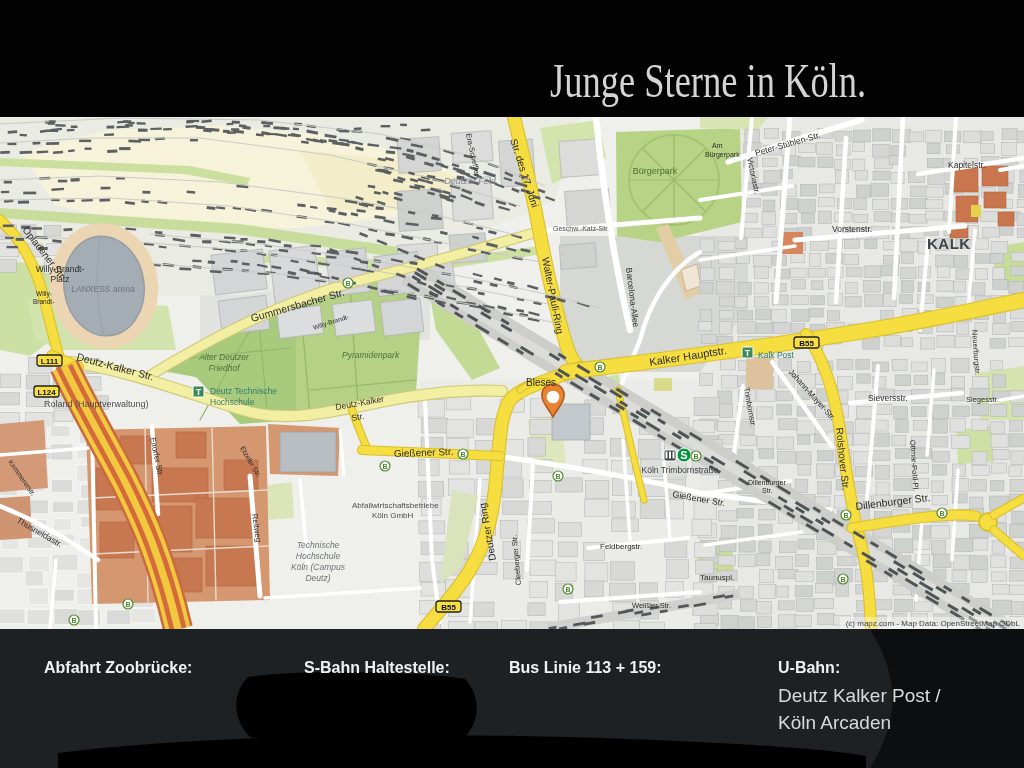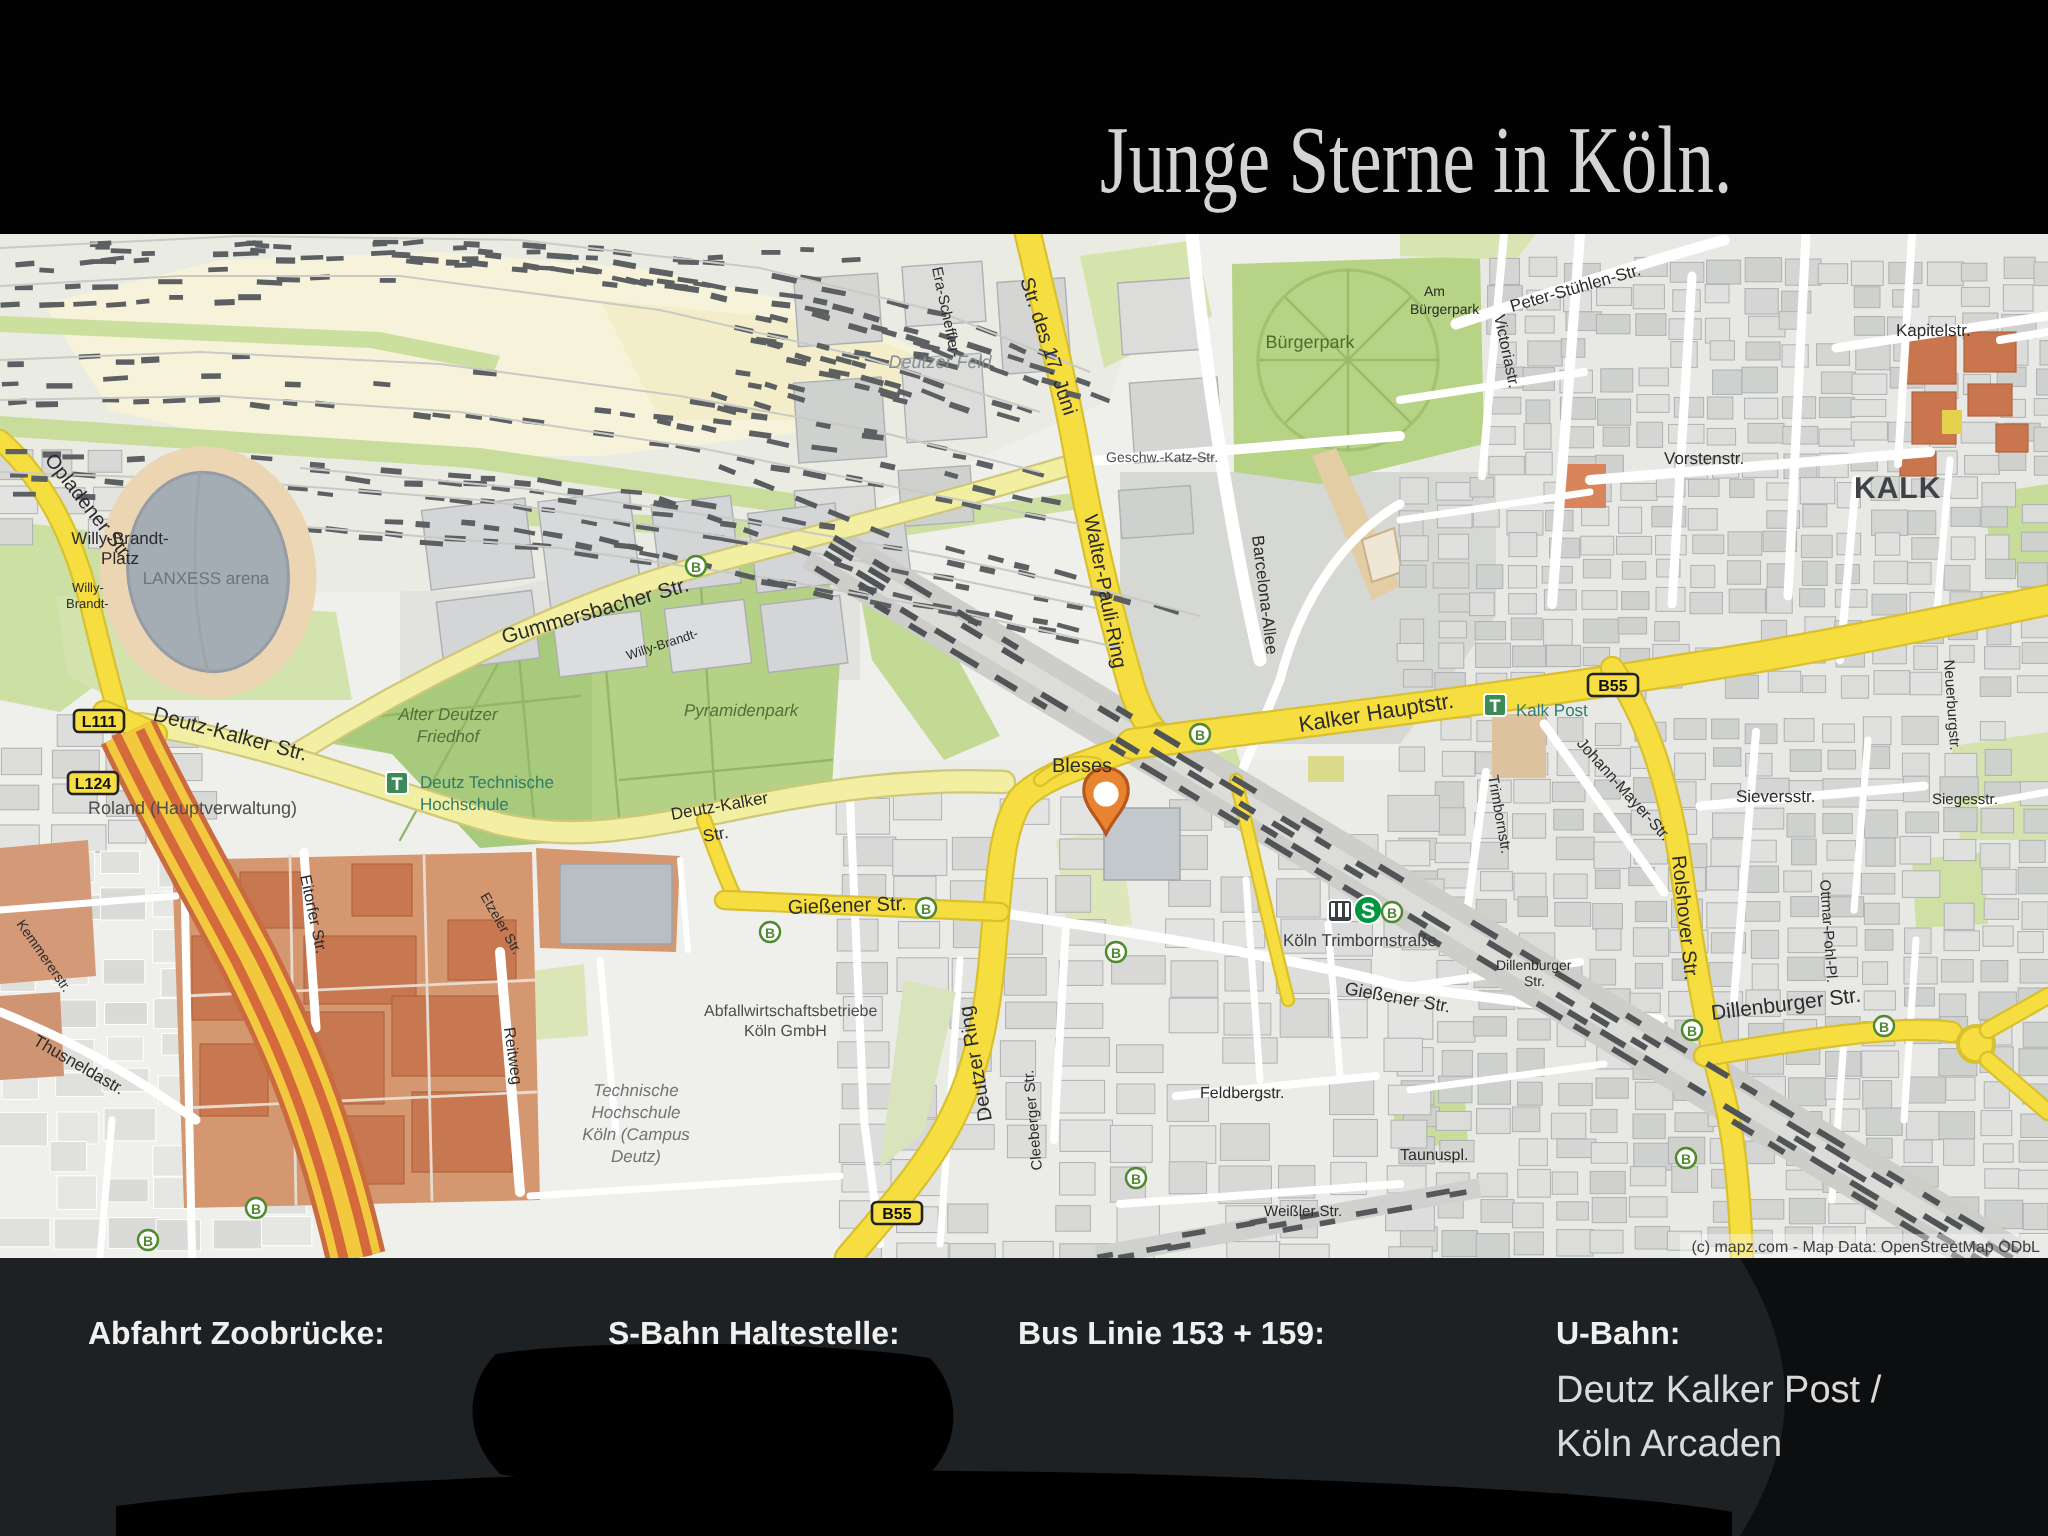--- a/index.html
+++ b/index.html
@@ -1736,20 +1736,20 @@
 
   <div class="col" style="left:44px; top:659px;">
     <p class="hd">Abfahrt Zoobrücke:</p>
   </div>
 
   <div class="col" style="left:276px; top:659px;margin-left:28px;">
     <p class="hd">S-Bahn Haltestelle:</p>
   </div>
 
   <div class="col" style="left:509px; top:659px;">
-    <p class="hd">Bus Linie 153 + 159:</p>
+    <p class="hd">Bus Linie 113 + 159:</p>
   </div>
 
   <div class="col" style="left:778px; top:659px;">
     <p class="hd">U-Bahn:</p>
     <p class="ln">Deutz Kalker Post /<br>Köln Arcaden</p>
   </div>
 </div>
 
 </body></html>

